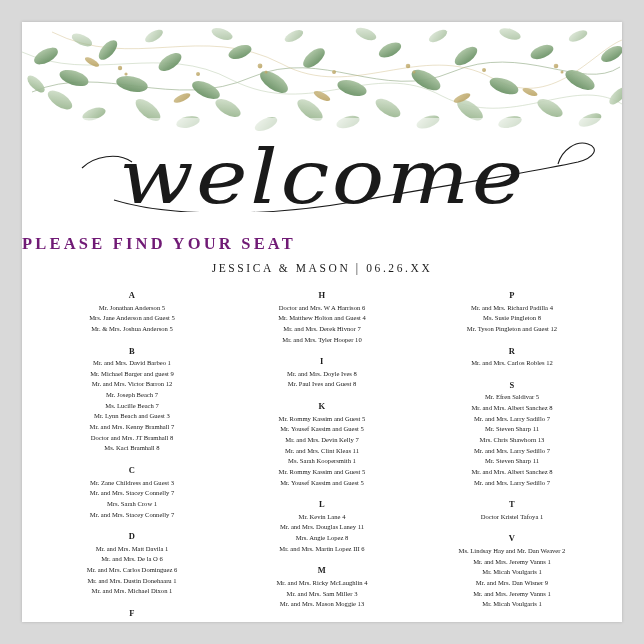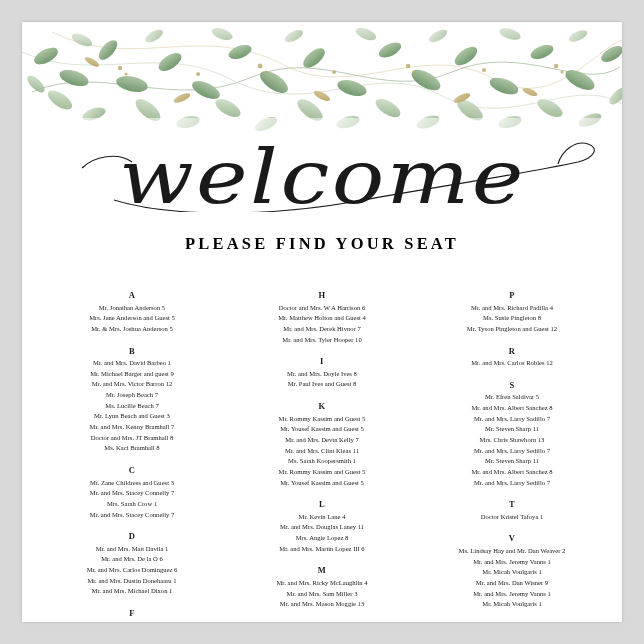--- a/index.html
+++ b/index.html
@@ -60,26 +60,25 @@
     width: 600px;
     height: 90px;
     pointer-events: none;
   }
 
   .subtitle {
     position: absolute;
     left: 0;
     top: 212px;
     width: 600px;
-    text-align: center;
     font-family: "Liberation Serif", serif;
     font-size: 16.5px;
     letter-spacing: 3.2px;
     font-weight: 700;
-    color: #000000;
+    color: #701a75;
   }
   .names {
     position: absolute;
     left: 0;
     top: 240px;
     width: 600px;
     text-align: center;
     font-family: "Liberation Serif", serif;
     font-size: 11.5px;
     letter-spacing: 2.6px;
@@ -224,20 +223,21 @@
 
   <div class="welcome-wrap">
     <span class="welcome">welcome</span>
   </div>
   <svg class="swash" viewBox="0 0 600 90" xmlns="http://www.w3.org/2000/svg">
     <path d="M92,78 C150,96 250,94 330,80 C420,64 500,52 556,40 C572,36 578,26 566,22 C554,18 540,28 536,42" fill="none" stroke="#1a1a1a" stroke-width="1.1"></path>
     <path d="M60,46 C72,34 96,30 110,40" fill="none" stroke="#1a1a1a" stroke-width="1.1"></path>
   </svg>
 
   <div class="subtitle">PLEASE FIND YOUR SEAT</div>
+  <div class="names">JESSICA &amp; MASON  |  06.26.XX</div>
 
   <div class="chart">
     <div class="col">
         <div class="group">
           <div class="group-letter">A</div>
           <div class="guest">Mr. Jonathan Anderson  5</div>
           <div class="guest">Mrs. Jane Anderson and Guest  5</div>
           <div class="guest">Mr. &amp; Mrs. Joshua Anderson  5</div>
         </div>
         <div class="group">

